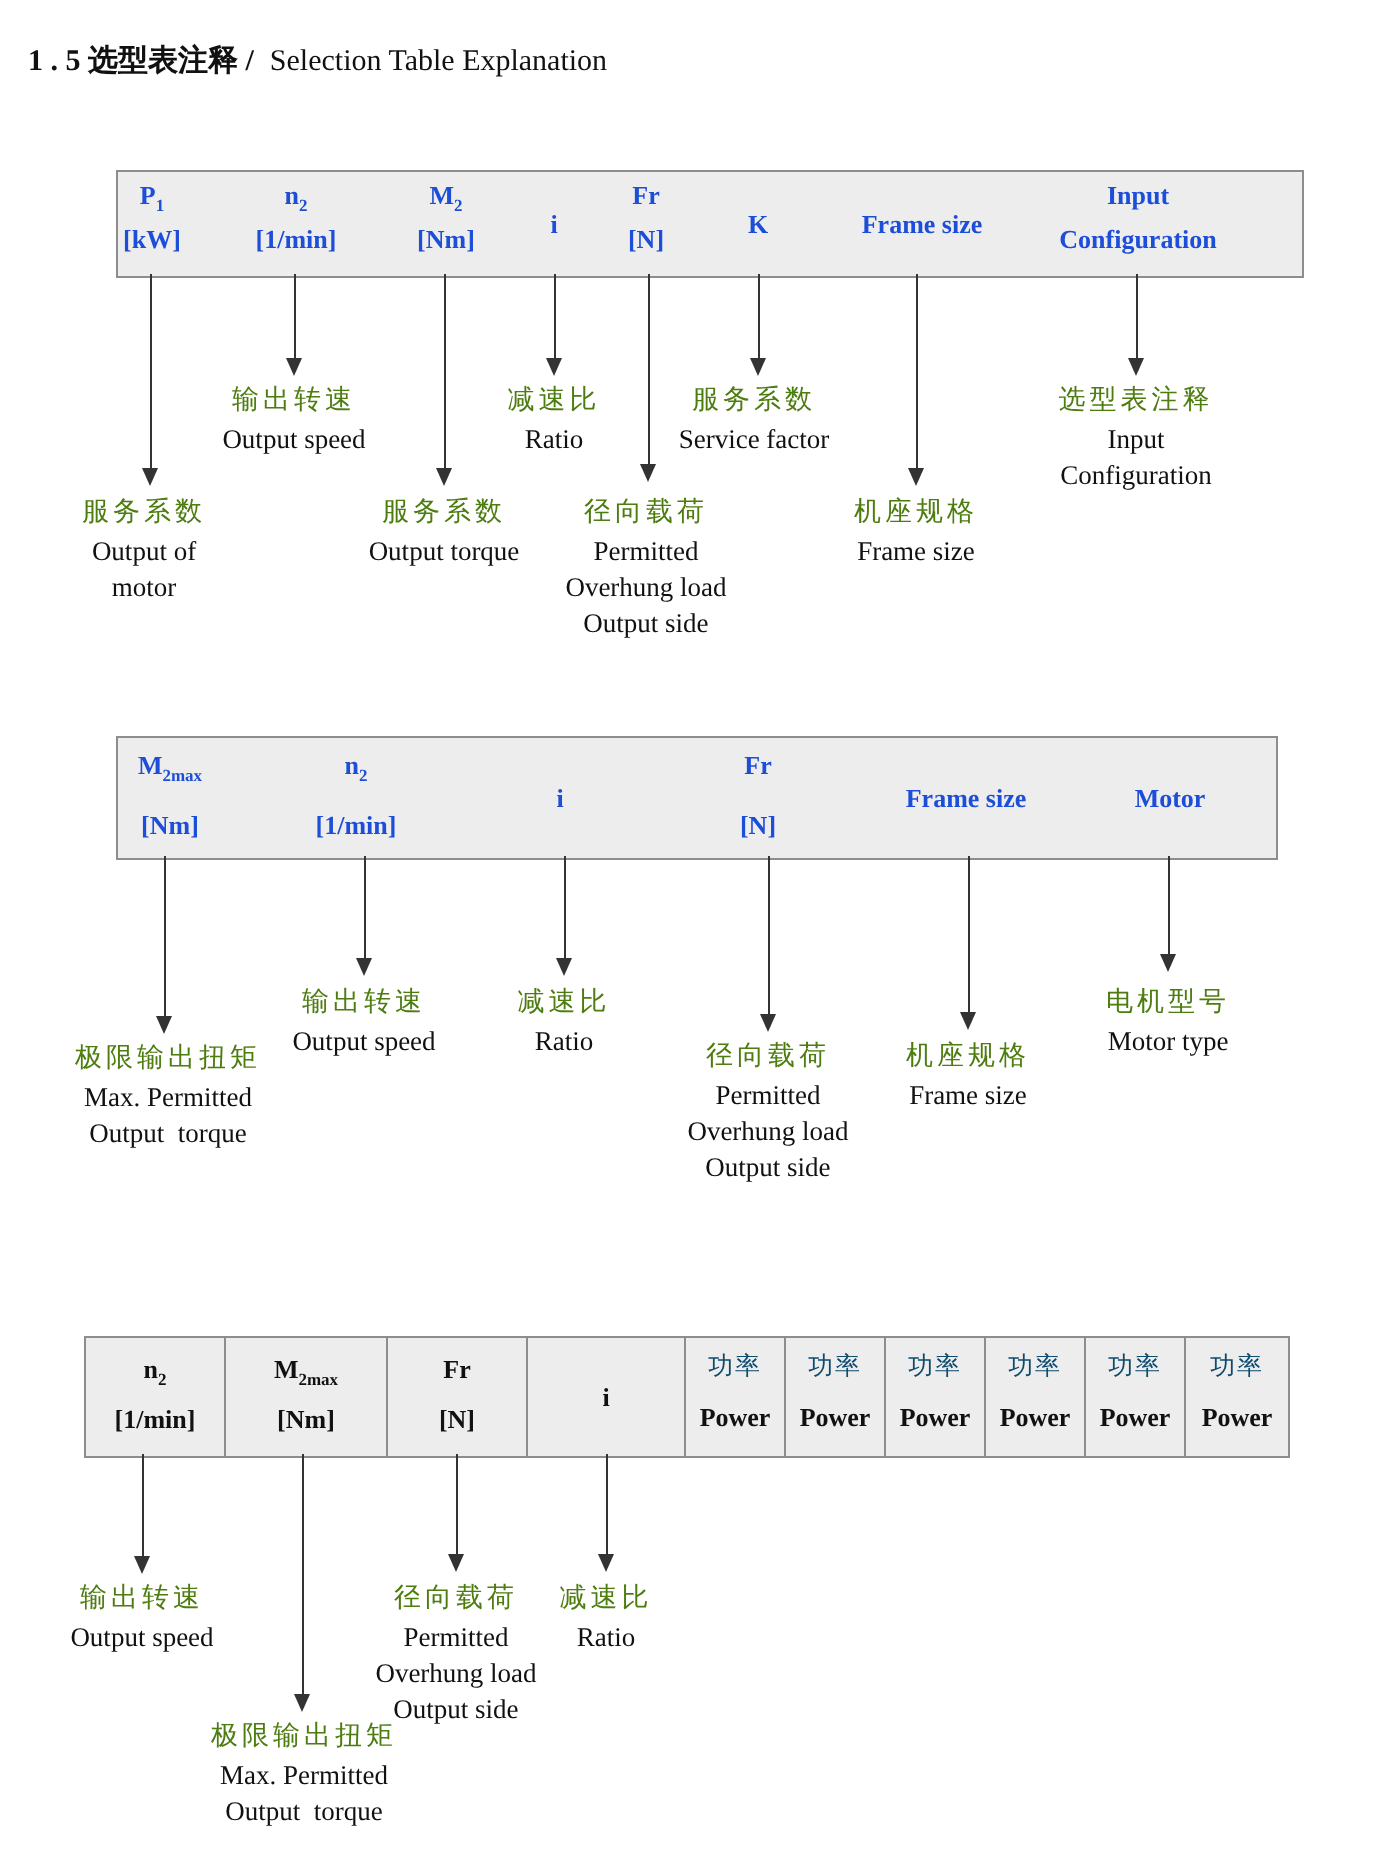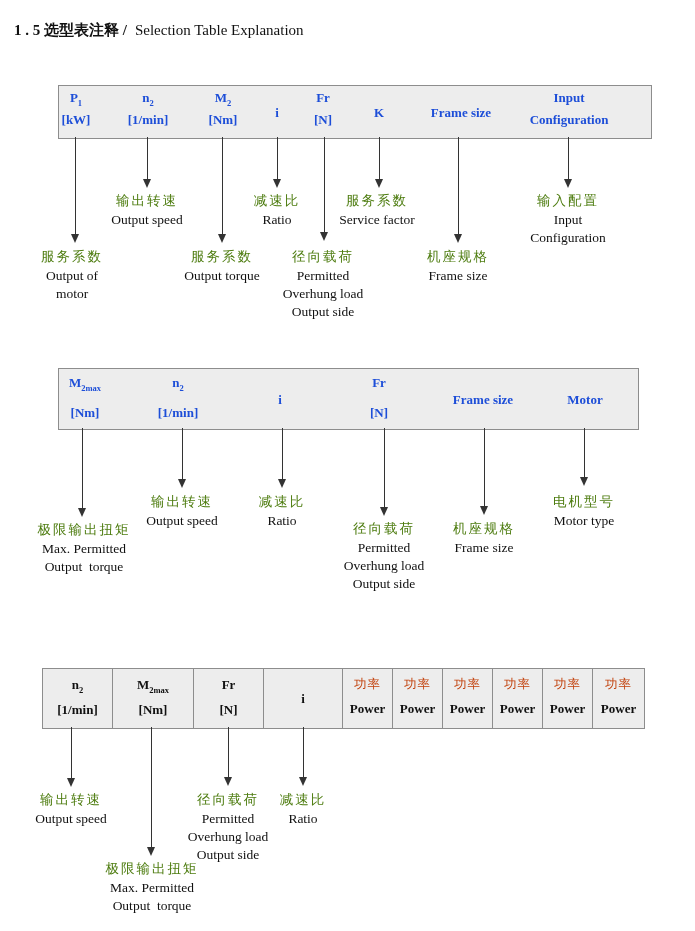--- a/index.html
+++ b/index.html
@@ -13,22 +13,22 @@
   .t-col{position:absolute;transform:translateX(-50%);text-align:center;font-weight:bold;
          font-size:13px;color:#1d4ed8;white-space:nowrap;line-height:15px;}
   .t-col.one{top:50%;transform:translate(-50%,-50%);}
   sub{font-size:8.5px;line-height:0;}
   .t1 .l2{margin-top:7px;} .t2 .l2{margin-top:15px;} 
   .flexrow{display:flex;height:100%;}
   .fcell{position:relative;box-sizing:border-box;border-right:1px solid #8d8d8d;
          text-align:center;font-weight:bold;font-size:13px;line-height:15px;}
   .fcell:last-child{border-right:none;}
   .fcell .l1{margin-top:8px;} .fcell .l2{margin-top:10px;}
-  .fcell .pz{margin-top:8px;font-family:Liberation Serif, serif;font-weight:normal;
-             font-size:12.5px;letter-spacing:1px;color:#c2410c;}
+  .fcell .pz{margin-top:8px;font-family:Liberation Mono, monospace;font-weight:normal;
+             font-size:12.5px;letter-spacing:1px;color:#0c4a6e;}
   .fcell .pe{margin-top:9px;}
   .arrow{position:absolute;width:1px;background:#333;}
   .arrow::after{content:"";position:absolute;left:-4px;bottom:-9px;width:0;height:0;
     border-left:4px solid transparent;border-right:4px solid transparent;border-top:9px solid #333;}
   .callout{position:absolute;transform:translateX(-50%);text-align:center;line-height:18px;white-space:nowrap;}
   .callout .zh{font-family:Liberation Mono, monospace;font-size:13.5px;letter-spacing:2px;color:#4d7c0f;}
   .callout .en{font-family:"Liberation Serif",serif;font-size:13.5px;color:#111;white-space:pre;}
 </style>
 </head>
 <body>
@@ -88,21 +88,21 @@
   </div>
   <div class="callout" style="left:277px;top:193px">
     <div class="zh">减速比</div>
     <div class="en">Ratio</div>
   </div>
   <div class="callout" style="left:377px;top:193px">
     <div class="zh">服务系数</div>
     <div class="en">Service factor</div>
   </div>
   <div class="callout" style="left:568px;top:193px">
-    <div class="zh">输入配置</div>
+    <div class="zh">选型表注释</div>
     <div class="en">Input</div>
     <div class="en">Configuration</div>
   </div>
   <div class="callout" style="left:72px;top:249px">
     <div class="zh">服务系数</div>
     <div class="en">Output of</div>
     <div class="en">motor</div>
   </div>
   <div class="callout" style="left:222px;top:249px">
     <div class="zh">服务系数</div>

